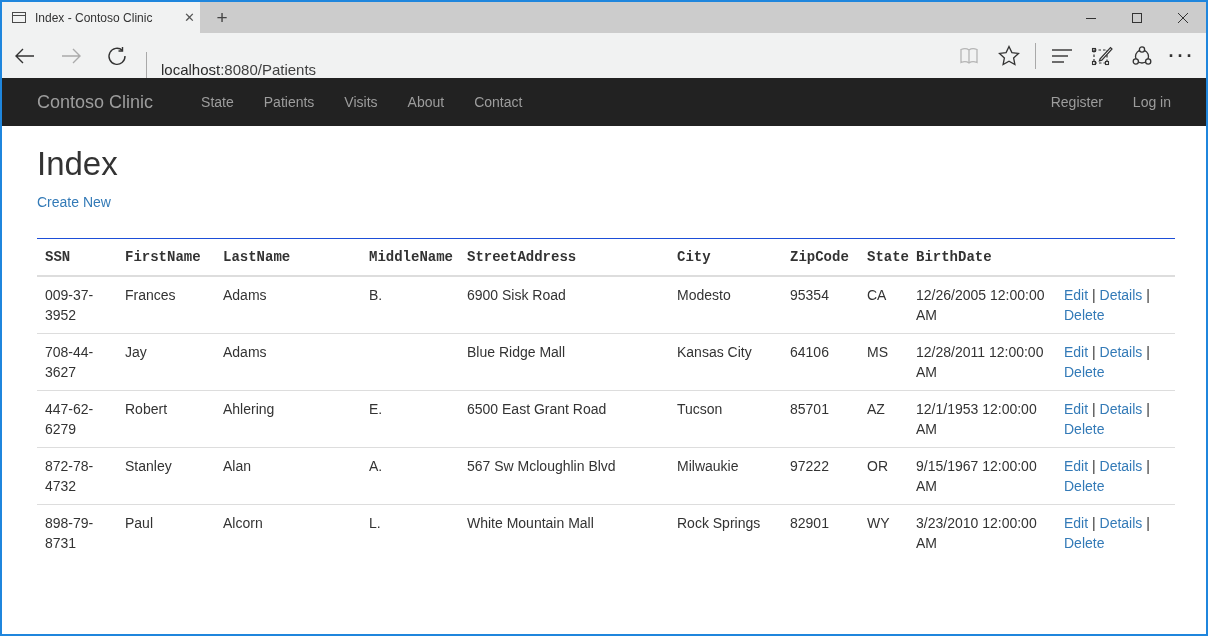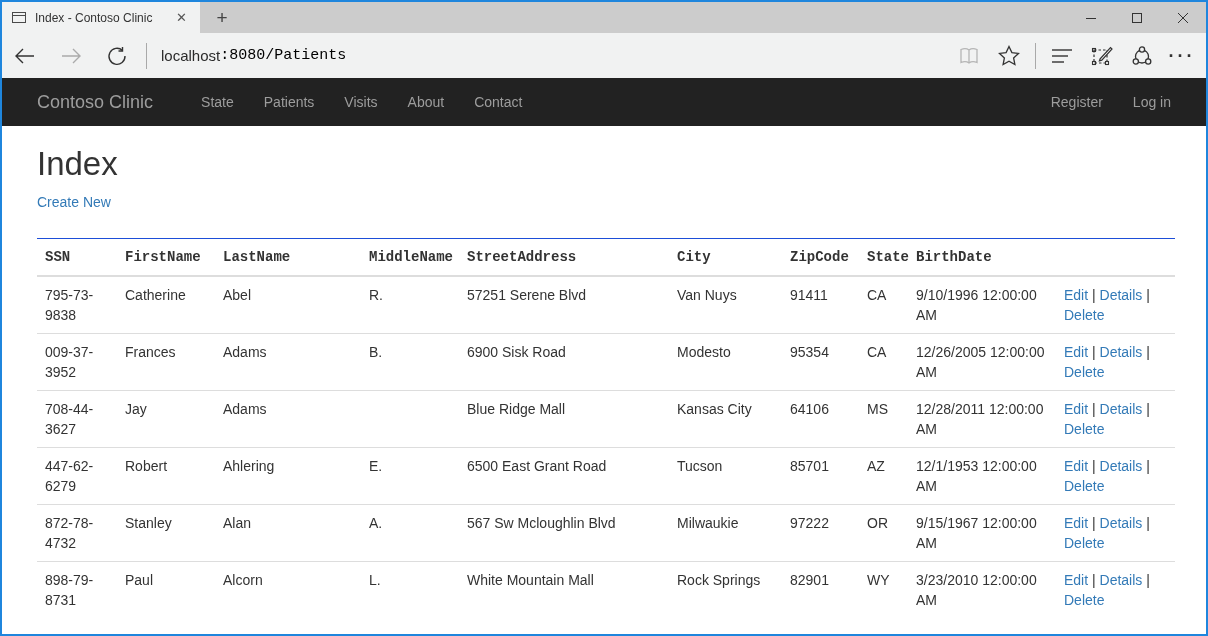--- a/index.html
+++ b/index.html
@@ -17,21 +17,21 @@
   }
 
   
   .tabstrip {
     height: 31px; background: #cccccc;
     display: flex; align-items: stretch; flex-shrink: 0;
   }
   .tab {
     width: 198px; background: #f1f2f2;
     display: flex; align-items: center;
-    padding: 0 8px 0 10px; gap: 9px;
+    padding: 0 0 0 10px; gap: 9px;
     font-size: 12px; color: #333;
   }
   .tab-favicon {
     width: 14px; height: 11px;
     border: 1px solid #4a4a4a;
     position: relative; flex-shrink: 0;
   }
   .tab-favicon::after {
     content: ""; position: absolute; left: 0; right: 0; top: 2px;
     border-top: 1px solid #4a4a4a;
@@ -48,35 +48,35 @@
   .tabstrip-spacer { flex: 1; }
   .win-controls { display: flex; align-items: stretch; }
   .win-btn {
     width: 46px; display: flex; align-items: center; justify-content: center;
     color: #333;
   }
 
   
   .toolbar {
     height: 45px; background: #f1f2f2;
-    display: flex; align-items: center; flex-shrink: 0;
+    display: flex; align-items: flex-end; flex-shrink: 0;
   }
   .nav-btn {
     width: 46px; height: 45px;
     display: flex; align-items: center; justify-content: center;
   }
   .toolbar .sep {
     width: 1px; height: 26px; background: #a9a9a9; margin: 0 6px;
   }
   .addressbar {
     flex: 1; display: flex; align-items: center;
     padding-left: 8px; font-size: 15px;
   }
   .addr-host { color: #2b2b2b; }
-  .addr-path { color: #000000; font-family: Liberation Mono, monospace; }
+  .addr-path { color: #404040; }
   .toolbar-right { display: flex; align-items: center; padding-right: 4px; }
   .tool-btn {
     width: 40px; height: 45px;
     display: flex; align-items: center; justify-content: center;
   }
   .ellipsis-glyph { font-size: 18px; color: #333; letter-spacing: 3px; font-weight: bold; line-height: 10px; }
 
   
   .navbar {
     height: 48px; background: #222; flex-shrink: 0;
@@ -256,32 +256,20 @@
           <th>MiddleName</th>
           <th>StreetAddress</th>
           <th>City</th>
           <th>ZipCode</th>
           <th>State</th>
           <th>BirthDate</th>
           <th></th>
         </tr>
       </thead>
       <tbody id="patients-body">
-  <tr>
-    <td>795-73-9838</td>
-    <td>Catherine</td>
-    <td>Abel</td>
-    <td>R.</td>
-    <td>57251 Serene Blvd</td>
-    <td>Van Nuys</td>
-    <td>91411</td>
-    <td>CA</td>
-    <td>9/10/1996 12:00:00 AM</td>
-    <td class="actions"><a>Edit</a><span class="pipe"> | </span><a>Details</a><span class="pipe"> | </span><a>Delete</a></td>
-  </tr>
 
 
   <tr>
     <td>009-37-3952</td>
     <td>Frances</td>
     <td>Adams</td>
     <td>B.</td>
     <td>6900 Sisk Road</td>
     <td>Modesto</td>
     <td>95354</td>

